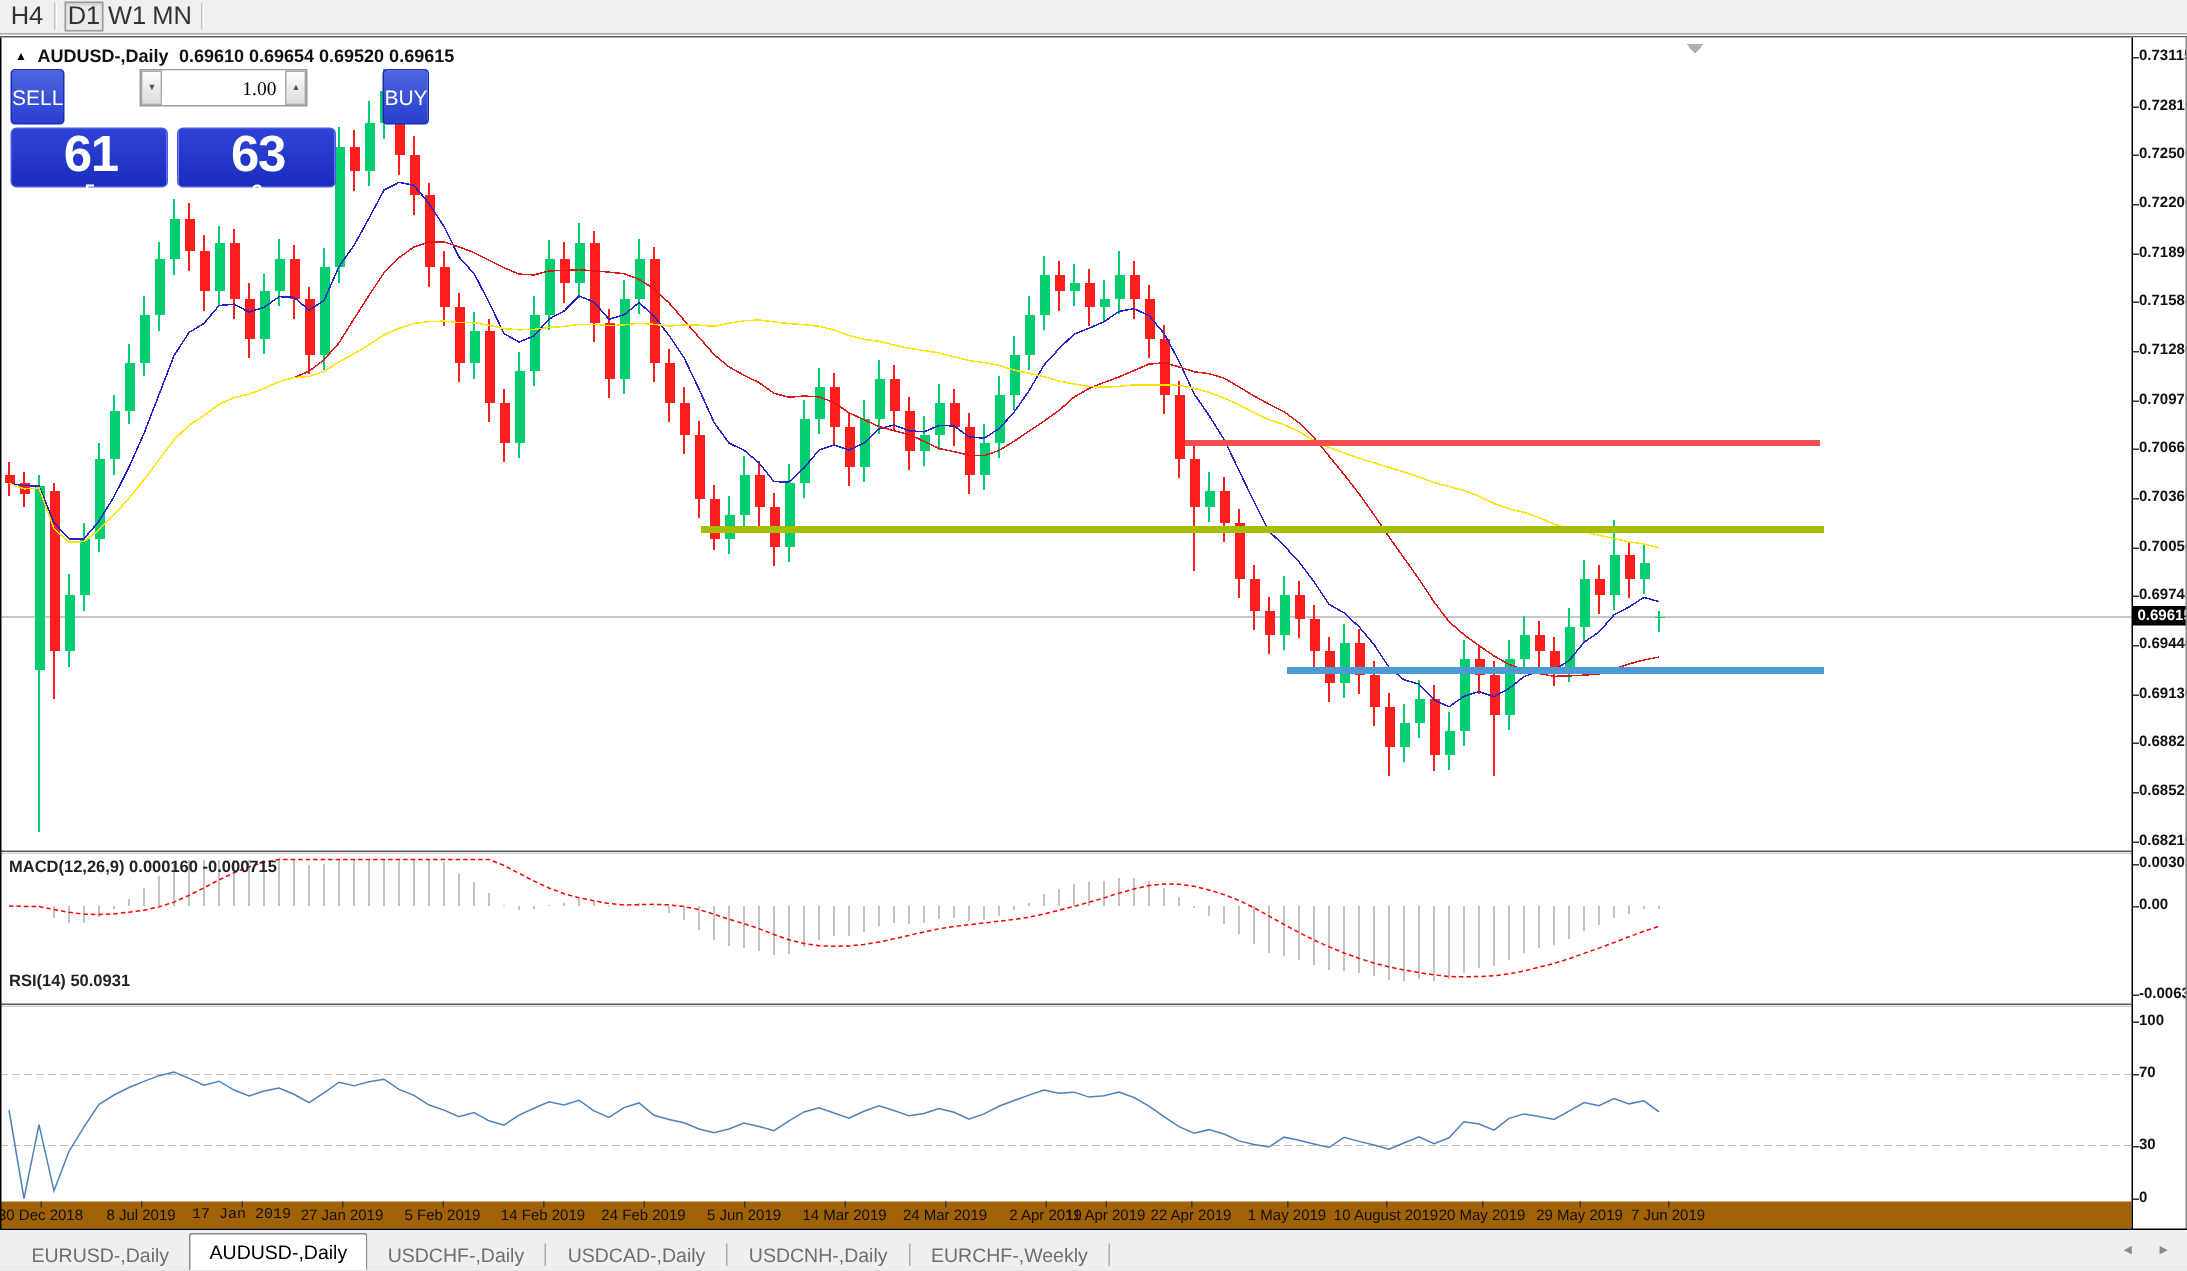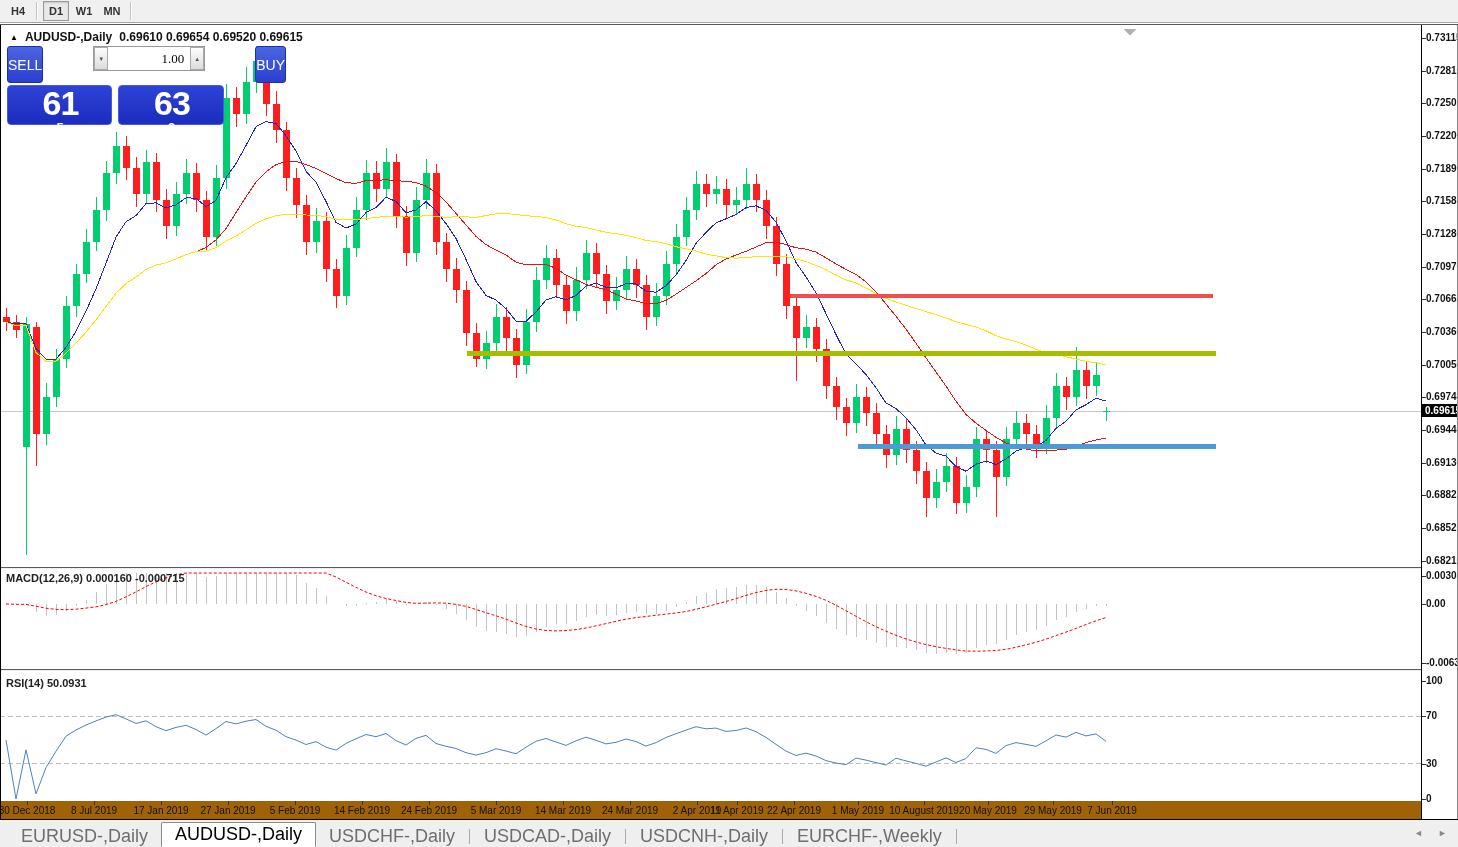--- a/index.html
+++ b/index.html
@@ -1,39 +1,39 @@
 <!DOCTYPE html>
 <html><head>
 <meta charset="utf-8">
 <style>
   html,body{margin:0;padding:0;background:#d4d0c8;font-family:"Liberation Sans",sans-serif;}
   #app{position:relative;width:1458px;height:847px;background:#fff;overflow:hidden;}
   
   #toolbar{position:absolute;left:0;top:0;width:1458px;height:23px;background:#f0f0f0;border-bottom:1px solid #a6a6a6;display:flex;align-items:center;padding-left:4px;box-sizing:border-box;}
-  .tfbtn{height:18px;min-width:24px;display:flex;align-items:center;justify-content:center;font-size:11px;color:#333;margin:12px 1px;border:1px solid transparent;cursor:default;font-weight:bold;}
+  .tfbtn{height:18px;min-width:24px;display:flex;align-items:center;justify-content:center;font-size:17px;color:#333;margin:12px 1px;border:1px solid transparent;cursor:default;}
   .tfbtn.active{background:#e9e9e9;border:1px solid #9a9a9a;box-shadow:inset 0 1px 2px rgba(0,0,0,.15);text-align:right;}
   .tfsep{width:1px;height:18px;background:#c2c2c2;border-right:1px solid #fff;margin:0 4px;}
   
   #window{position:absolute;left:0;top:24px;width:1458px;height:796px;background:#fff;border-top:1px solid #5a5a5a;box-sizing:border-box;}
   #window .vborder{position:absolute;left:1421px;top:0;width:1px;height:795px;background:#000;}
   #window .lborder{position:absolute;left:0;top:0;width:1px;height:795px;background:#000;}
   #window .rborder{position:absolute;right:0;top:0;width:1px;height:795px;background:#888;}
   #window .bborder{position:absolute;left:0;top:794px;width:1458px;height:2px;background:#000;}
   svg{display:block;}
   #main-svg{position:absolute;left:0;top:1px;}
   #macd-svg{position:absolute;left:0;top:544px;}
   #rsi-svg{position:absolute;left:0;top:646px;}
   .hsep{position:absolute;left:0;width:1421px;height:2px;background:#5a5a5a;border-bottom:1px solid #efefef;box-sizing:border-box;}
   #sep1{top:542px;} #sep2{top:644px;}
   
   #title-row{position:absolute;left:10px;top:5px;font-size:12px;font-weight:700;color:#111;display:flex;align-items:center;gap:7px;white-space:nowrap;}
   #title-marker{font-size:8px;color:#000;}
   
   .ind-label{position:absolute;left:6px;font-size:11px;font-weight:700;color:#222;white-space:nowrap;}
-  #macd-label{top:547px;} #rsi-label{top:652px;}
+  #macd-label{top:547px;} #rsi-label{top:623px;}
   
   #trade-panel{position:absolute;left:7px;top:21px;width:217px;}
   #tp-row1{display:flex;height:37px;gap:40px;}
   .tp-btn{background:linear-gradient(#4b66e0,#2a3fd0);border:1px solid #1b2db4;border-radius:3px;color:#fff;font-size:14px;display:flex;align-items:center;justify-content:center;cursor:pointer;box-sizing:border-box;}
   #sell-btn{width:48px;} #buy-btn{width:44px;margin-left:10px;}
   #spin-group{display:flex;margin-left:10px;border:1px solid #9a9a9a;background:#fff;height:25px;box-sizing:border-box;}
   .spin-btn{width:14px;background:linear-gradient(#fdfdfd,#dcdcdc);border:1px solid #aaa;color:#555;font-size:6px;display:flex;align-items:center;justify-content:center;cursor:pointer;box-sizing:border-box;}
   #vol-input{width:74px;border:0;outline:0;font-size:13px;text-align:right;padding-right:6px;font-family:Liberation Serif, serif;color:#000;}
   #tp-row2{display:flex;margin-top:2px;}
   .px-box{height:38px;background:linear-gradient(#2e43d6,#1b2cbe);border:1px solid #4558e8;border-radius:4px;color:#fff;display:flex;align-items:center;justify-content:center;flex-direction:column;}
@@ -45,21 +45,21 @@
   #axis-col{position:absolute;left:1422px;top:0;width:36px;height:776px;background:#fff;}
   .ax-label{position:absolute;left:4px;font-size:10px;font-weight:700;color:#111;white-space:nowrap;}
   .ax-tick{position:absolute;left:0;width:4px;height:1px;background:#333;}
   #price-tag{position:absolute;left:0;top:379px;width:36px;height:13px;background:#000;color:#fff;font-size:10px;font-weight:700;display:flex;align-items:center;padding-left:3px;box-sizing:border-box;}
   
   #date-axis{position:absolute;left:0;top:776px;width:1421px;height:18px;background:#a16207;}
   .dlabel{position:absolute;top:4px;font-size:10px;color:#111;transform:translateX(-50%);white-space:nowrap;}
   .dtick{position:absolute;top:0;width:1px;height:4px;background:#333;}
   
   #tabbar{position:absolute;left:0;top:820px;width:1458px;height:27px;background:#efefef;display:flex;align-items:flex-end;padding-left:8px;box-sizing:border-box;}
-  .tab{height:21px;display:flex;align-items:center;padding:0 13px;font-size:18px;color:#6e6e6e;cursor:pointer;white-space:nowrap;text-align:right;}
+  .tab{height:21px;display:flex;align-items:center;padding:0 13px;font-size:13px;color:#6e6e6e;cursor:pointer;white-space:nowrap;text-align:right;}
   .tab.active{background:#fff;border:1px solid #8a8a8a;border-bottom:1px solid #fff;color:#000;height:23px;border-radius:2px 2px 0 0;}
   .tabsep{width:1px;height:15px;background:#aaa;margin:0 1px 3px 1px;}
   .tab-scroll{position:absolute;top:8px;font-size:9px;color:#8a8a8a;cursor:pointer;}
   #tab-scroll-left{left:1414px;} #tab-scroll-right{left:1438px;}
 </style>
 </head>
 <body>
 
 <div id="app">
   <div id="toolbar">
@@ -509,31 +509,31 @@
         <div class="ax-label" style="top: 733px;">30</div>
         <div class="ax-tick" style="top: 774px;"></div>
         <div class="ax-label" style="top: 768px;">0</div>
       </div>
     <div id="date-axis">
         <div class="dtick" style="left: 27px;"></div>
         <div class="dlabel" style="left: 27px;">30 Dec 2018</div>
         <div class="dtick" style="left: 94px;"></div>
         <div class="dlabel" style="left: 94px;">8 Jul 2019</div>
         <div class="dtick" style="left: 161px;"></div>
-        <div class="dlabel" style="left: 161px;">17 Jan 2019</div>
+        <div class="dlabel" style="left: 161px; font-family: Liberation Mono, monospace;">17 Jan 2019</div>
         <div class="dtick" style="left: 228px;"></div>
         <div class="dlabel" style="left: 228px;">27 Jan 2019</div>
         <div class="dtick" style="left: 295px;"></div>
         <div class="dlabel" style="left: 295px;">5 Feb 2019</div>
         <div class="dtick" style="left: 362px;"></div>
         <div class="dlabel" style="left: 362px;">14 Feb 2019</div>
         <div class="dtick" style="left: 429px;"></div>
         <div class="dlabel" style="left: 429px;">24 Feb 2019</div>
         <div class="dtick" style="left: 496px;"></div>
-        <div class="dlabel" style="left: 496px;">5 Mar 2019</div>
+        <div class="dlabel" style="left: 496px;">5 Jun 2019</div>
         <div class="dtick" style="left: 563px;"></div>
         <div class="dlabel" style="left: 563px;">14 Mar 2019</div>
         <div class="dtick" style="left: 630px;"></div>
         <div class="dlabel" style="left: 630px;">24 Mar 2019</div>
         <div class="dtick" style="left: 697px;"></div>
         <div class="dlabel" style="left: 697px;">2 Apr 2019</div>
         <div class="dtick" style="left: 737px;"></div>
         <div class="dlabel" style="left: 737px;">11 Apr 2019</div>
         <div class="dtick" style="left: 794px;"></div>
         <div class="dlabel" style="left: 794px;">22 Apr 2019</div>

